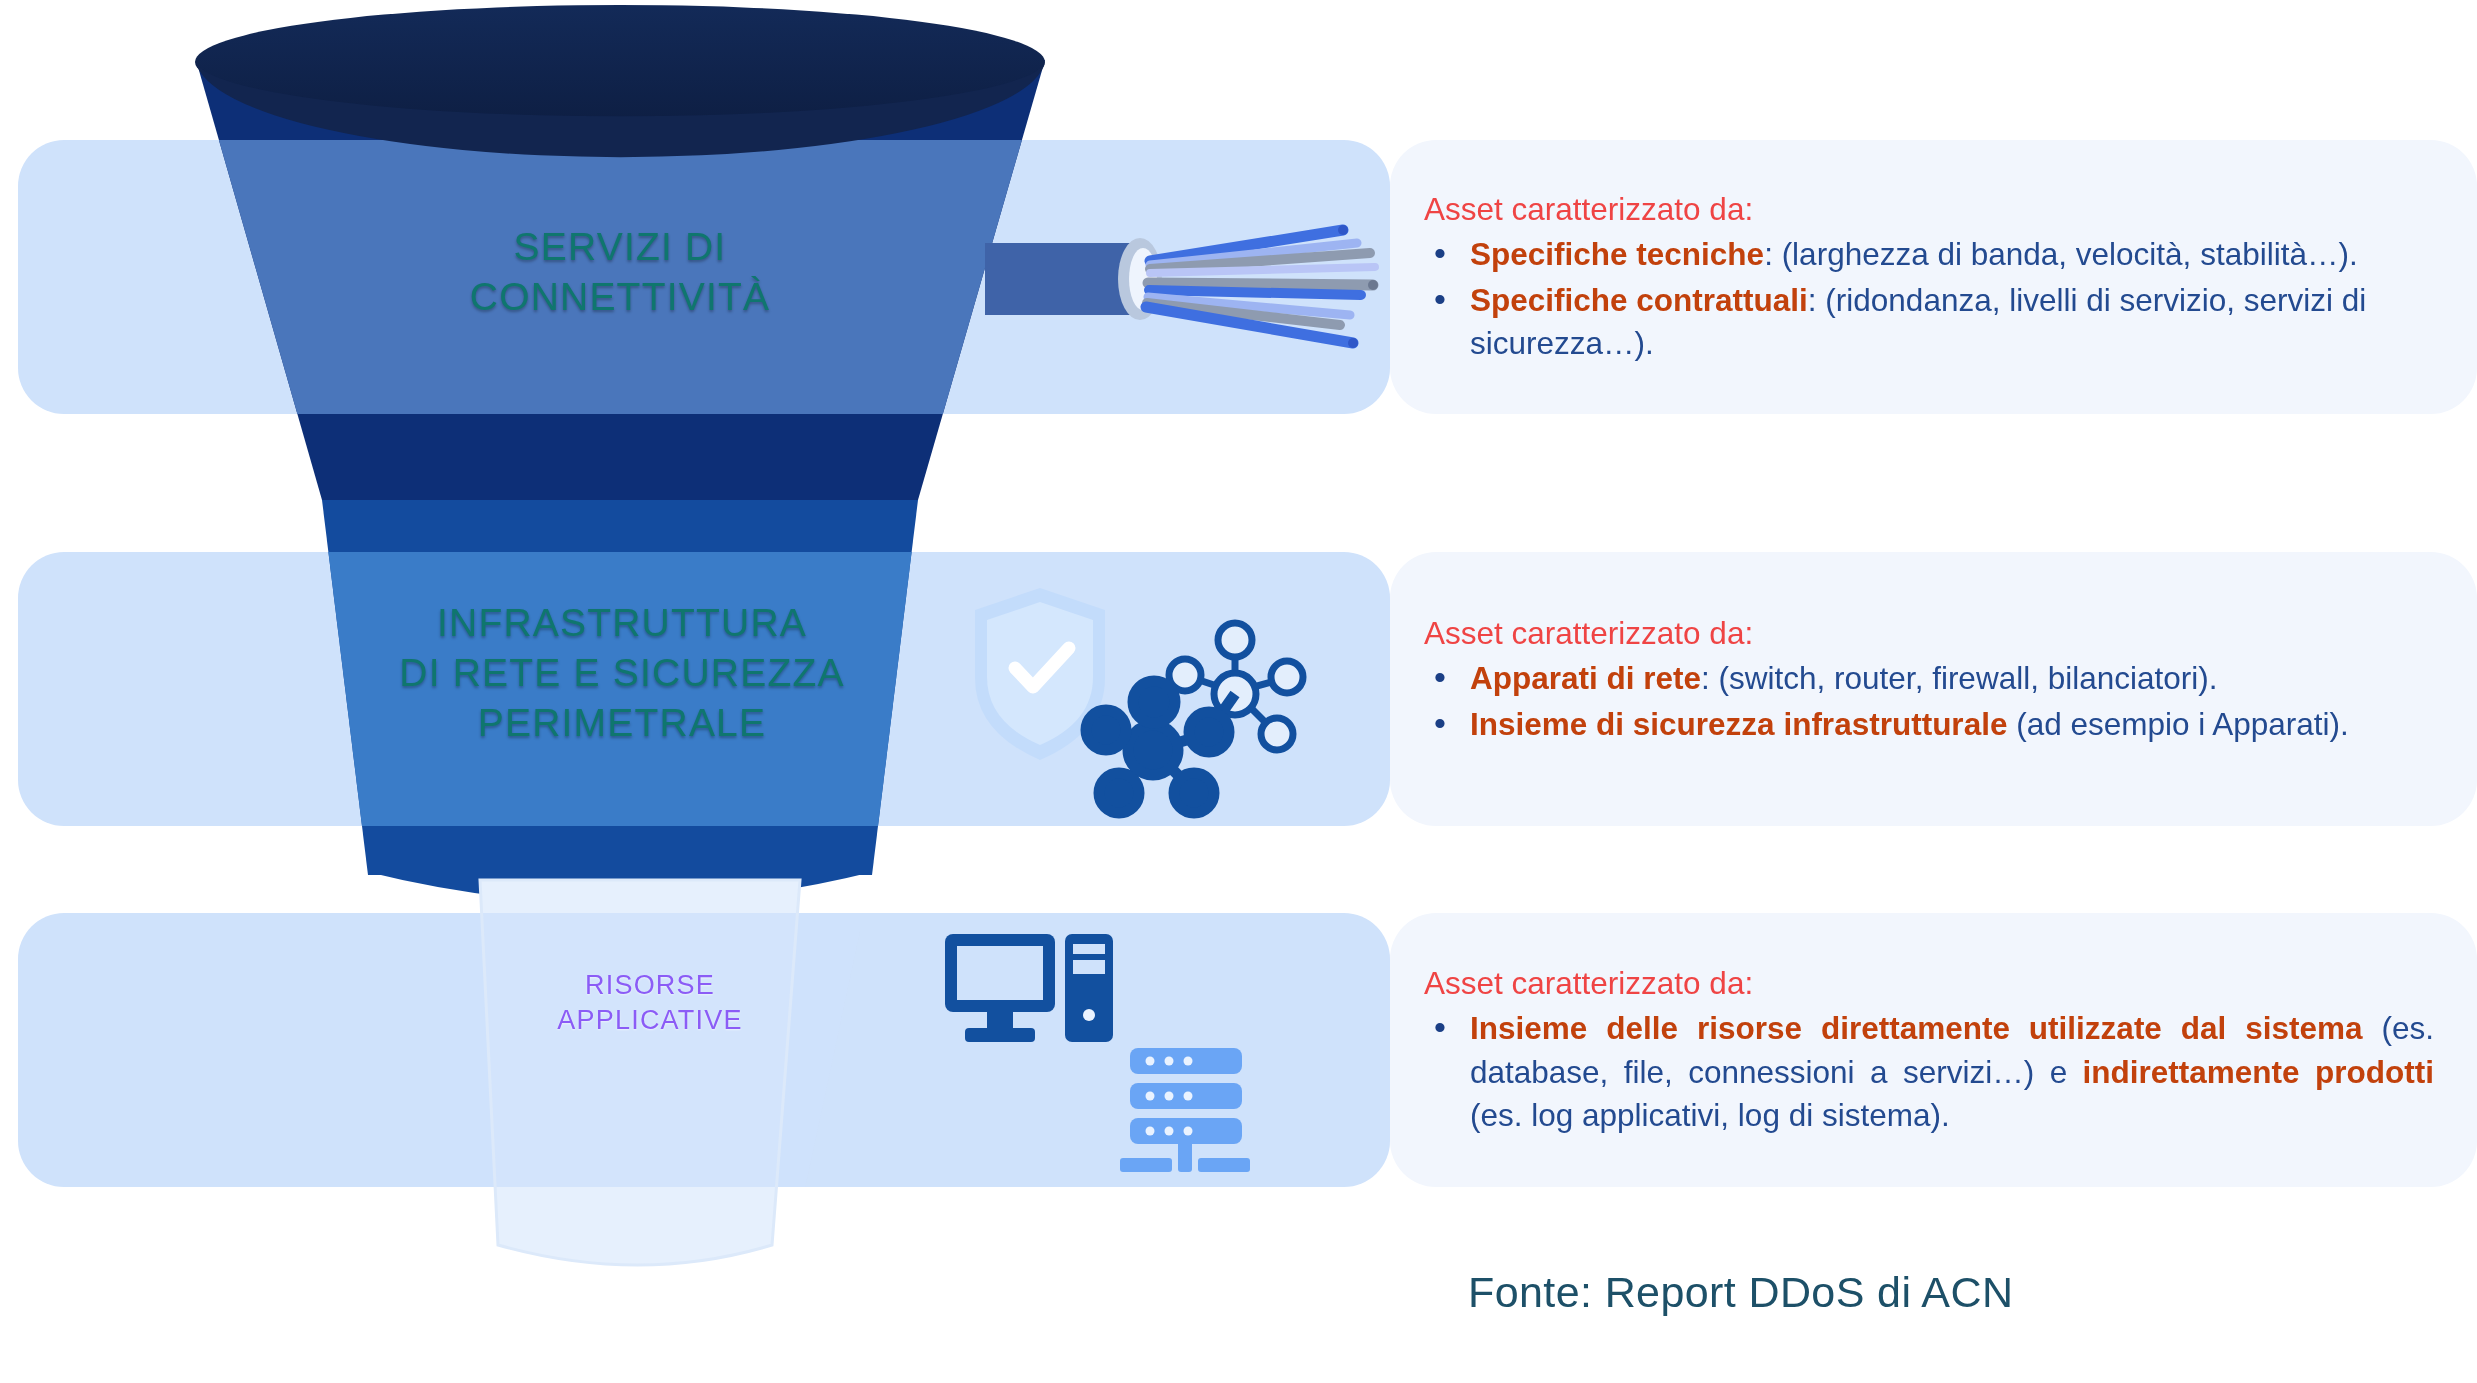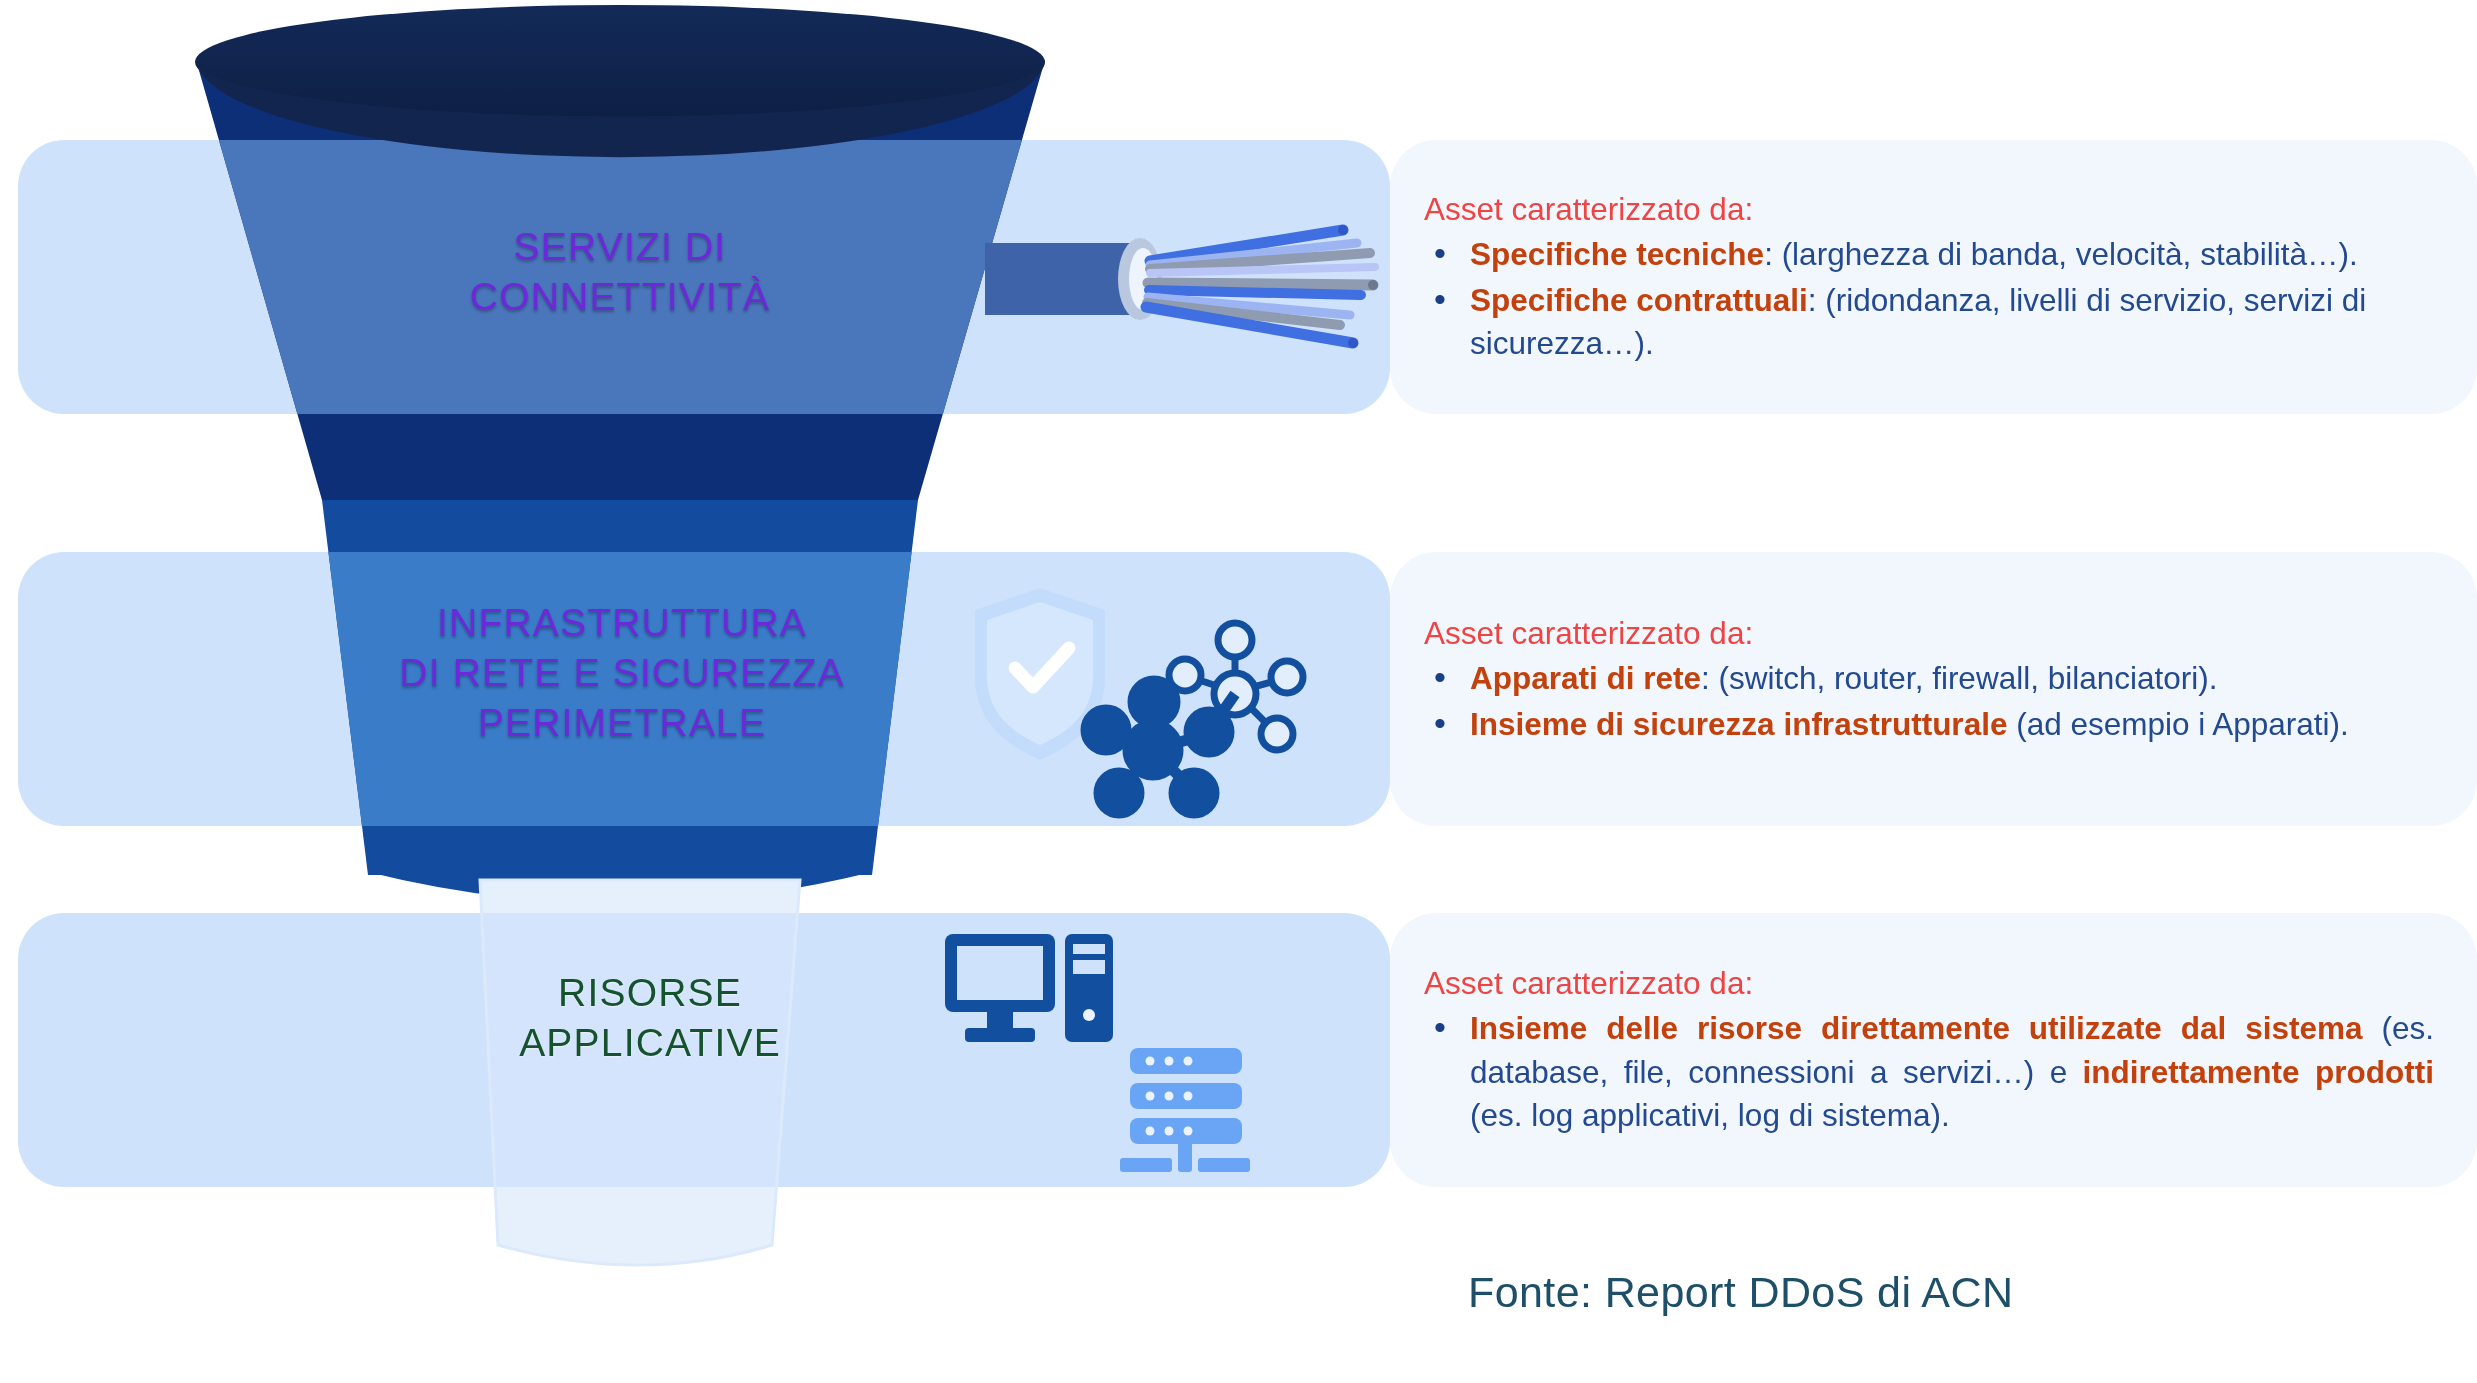--- a/index.html
+++ b/index.html
@@ -28,27 +28,27 @@
 
   
   .funnel-label{
     position:absolute;
     text-align:center;
     letter-spacing:1.2px;
     line-height:1.28;
     font-weight:400;
   }
   .fl-light{
-    color:#6d28d9;
+    color:#0f766e;
     text-shadow:0 2px 3px rgba(0,0,0,.30);
     font-size:39px;
   }
   .fl-dark{
-    color:#14532d;
-    font-size:39px;
+    color:#8b5cf6;
+    font-size:27px;
     text-shadow:0 1px 2px rgba(255,255,255,.55);
   }
 
   
   .icon-wrap{position:absolute;}
 
   
   .txtblock{
     position:absolute;
     color:#234a90;

